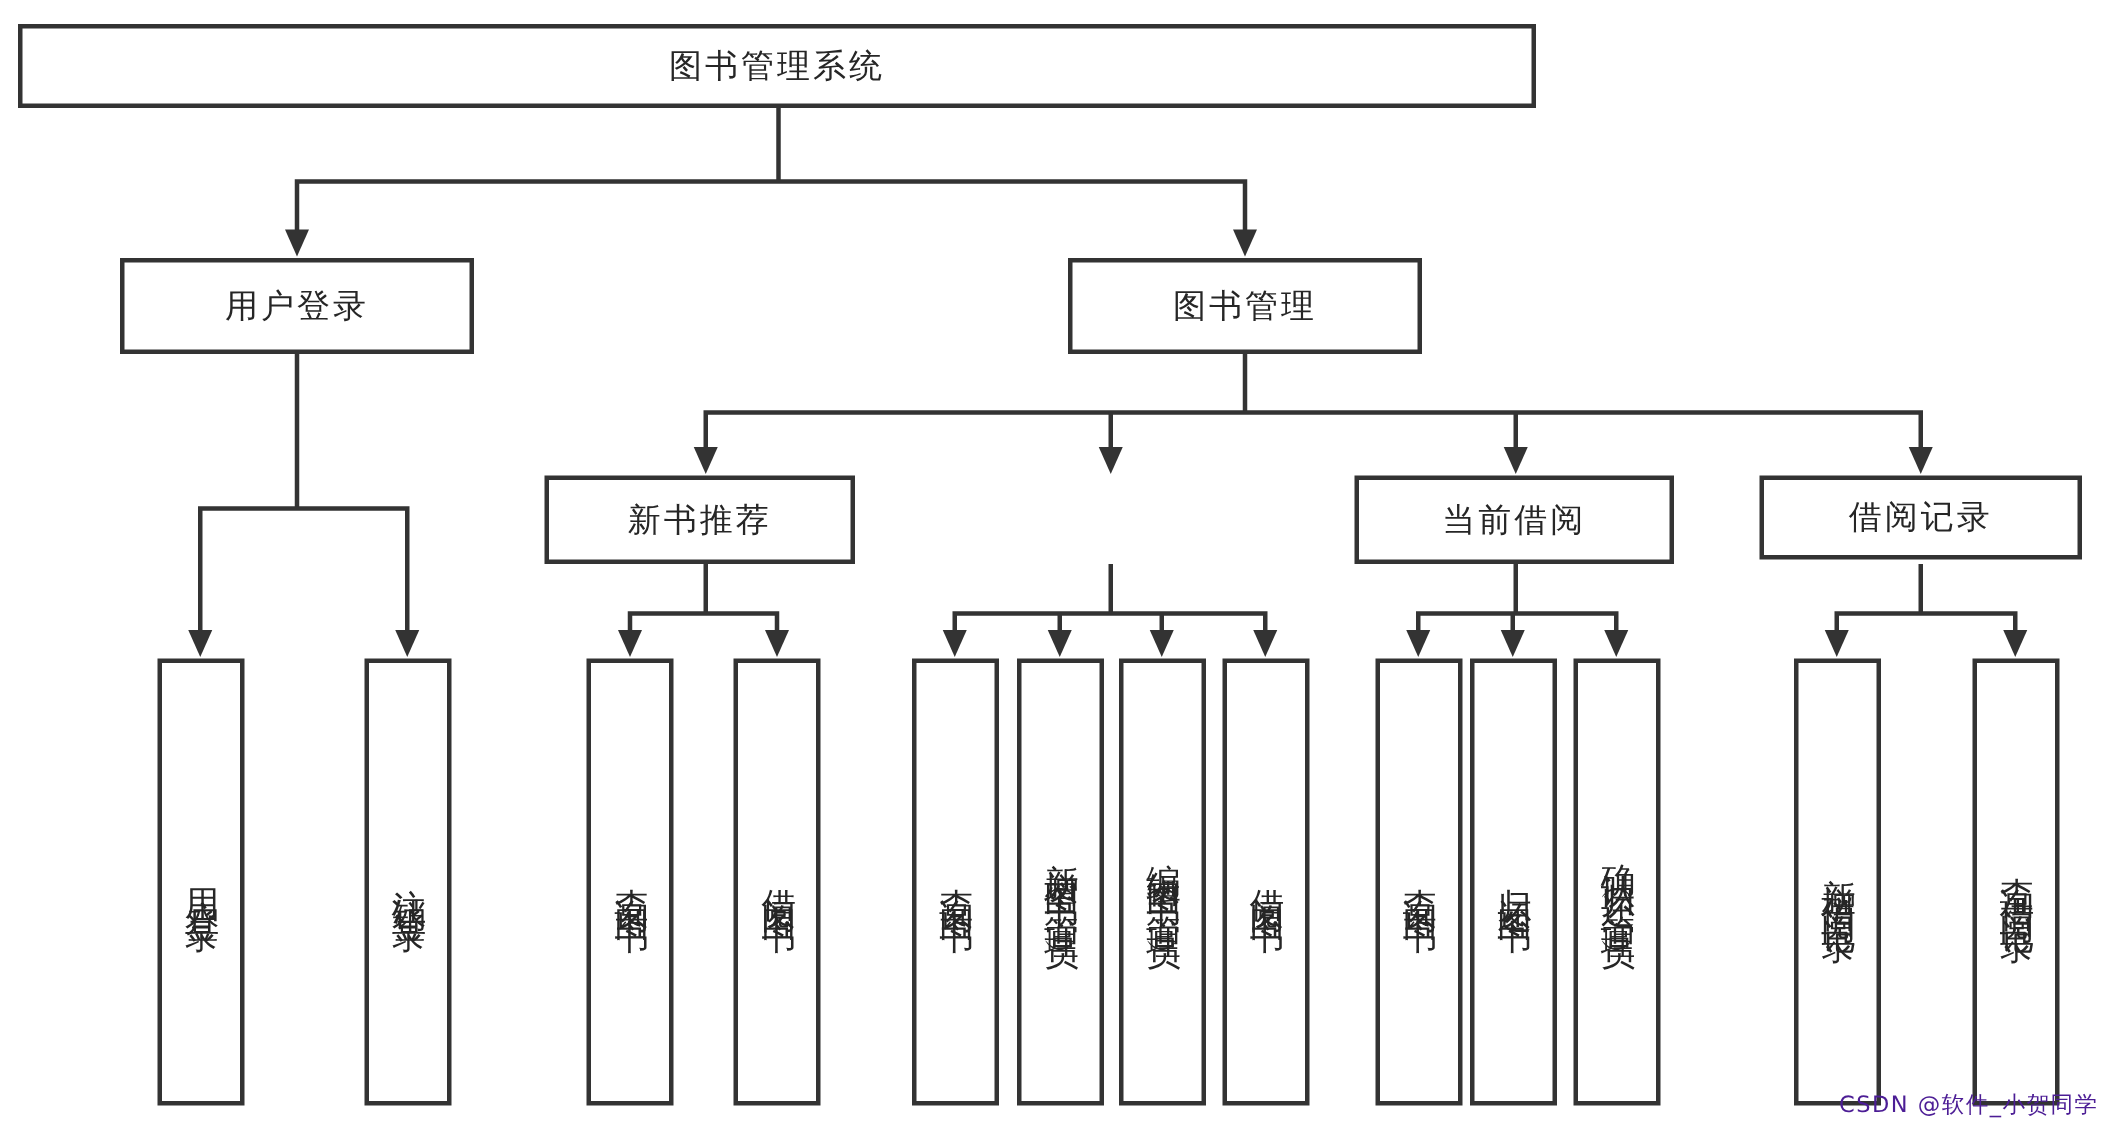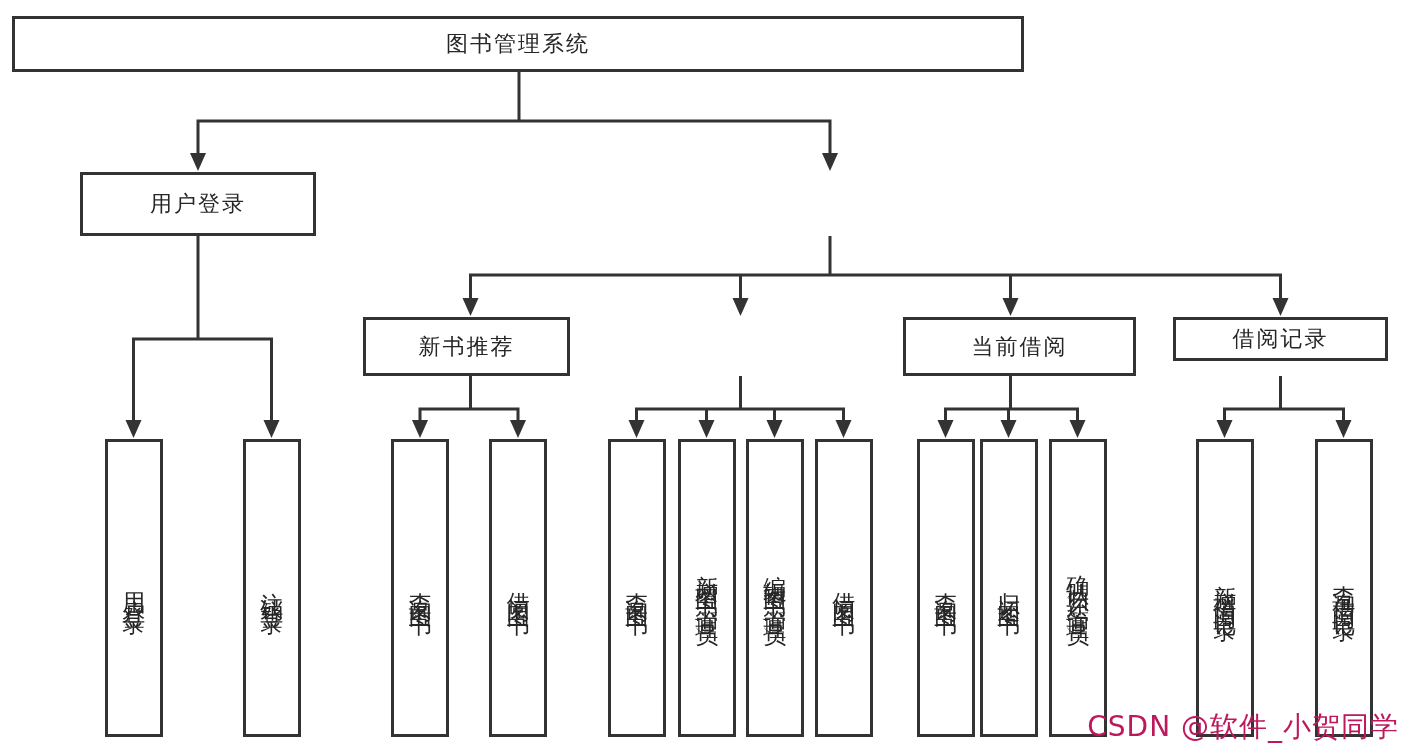--- a/index.html
+++ b/index.html
@@ -9,21 +9,21 @@
   .connectors { position: absolute; left: 0; top: 0; }
   .box { position: absolute; box-sizing: border-box; background: #ffffff;
          border: 3px solid #333333; color: #262626;
          display: flex; align-items: center; justify-content: center; }
   .hbox { font-size: 22px; letter-spacing: 2px; }
   .leaf { width: 58px; height: 298px; top: 437px; }
   .leaf span { writing-mode: vertical-rl; text-orientation: mixed;
                font-size: 23px; letter-spacing: 7px; line-height: 1.1;
                color: #262626; white-space: nowrap; }
   .watermark { position: absolute; right: 6px; bottom: 3px; z-index: 5;
-               font-size: 28px; color: #be185d; letter-spacing: 1px; }
+               font-size: 15px; color: #4c1d95; letter-spacing: 1px; }
 </style>
 </head>
 <body>
 
 <div class="canvas">
 
   <svg class="connectors" width="1405" height="747" viewBox="0 0 1405 747" xmlns="http://www.w3.org/2000/svg">
     <g stroke="#333333" stroke-width="3" fill="none">
       <path d="M519,70 V119"></path>
       <path d="M198,153 V119 H830 V153"></path>
@@ -64,24 +64,25 @@
       <polygon points="1008.5,436 1000.5,418 1016.5,418"></polygon>
       <polygon points="1077.5,436 1069.5,418 1085.5,418"></polygon>
       <polygon points="1224.5,436 1216.5,418 1232.5,418"></polygon>
       <polygon points="1343.5,436 1335.5,418 1351.5,418"></polygon>
     </g>
   </svg>
 
   <div class="box hbox" style="left:12px;top:14px;width:1012px;height:56px">图书管理系统</div>
 
   <div class="box hbox" style="left:80px;top:170px;width:236px;height:64px">用户登录</div>
+  <div class="box hbox" style="left:712px;top:170px;width:236px;height:64px">图书管理</div>
 
   <div class="box hbox" style="left:363px;top:315px;width:207px;height:59px">新书推荐</div>
-  <div class="box hbox" style="left:903px;top:315px;width:233px;height:59px">当前借阅</div>
-  <div class="box hbox" style="left:1173px;top:315px;width:215px;height:44px">借阅记录</div>
+  <div class="box hbox" style="left:903px;top:315px;width:213px;height:59px">当前借阅</div>
+  <div class="box hbox" style="left:1173px;top:315px;width:215px;height:56px">借阅记录</div>
 
   <div class="box leaf" style="left:104.5px">
     <span>用户登录</span>
   </div>
   <div class="box leaf" style="left:242.5px">
     <span>注销登录</span>
   </div>
 
   <div class="box leaf" style="left:391px">
     <span>查询图书</span>

